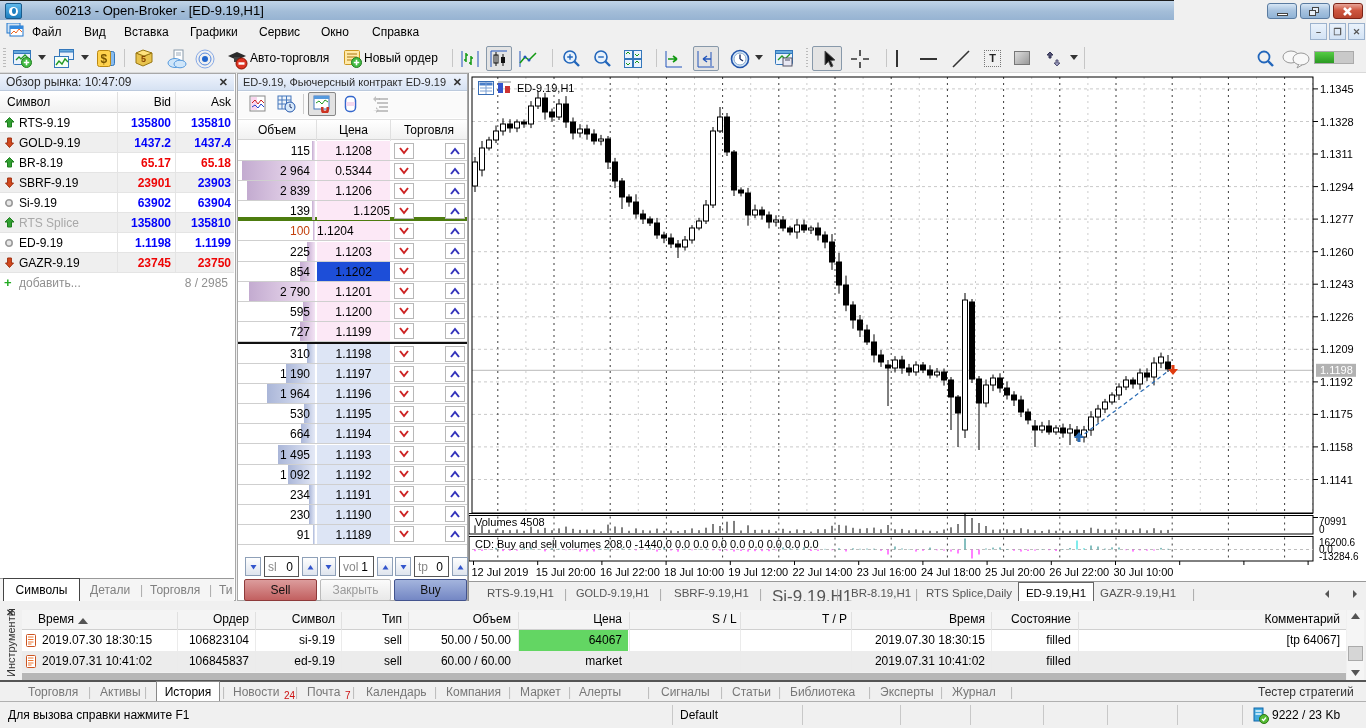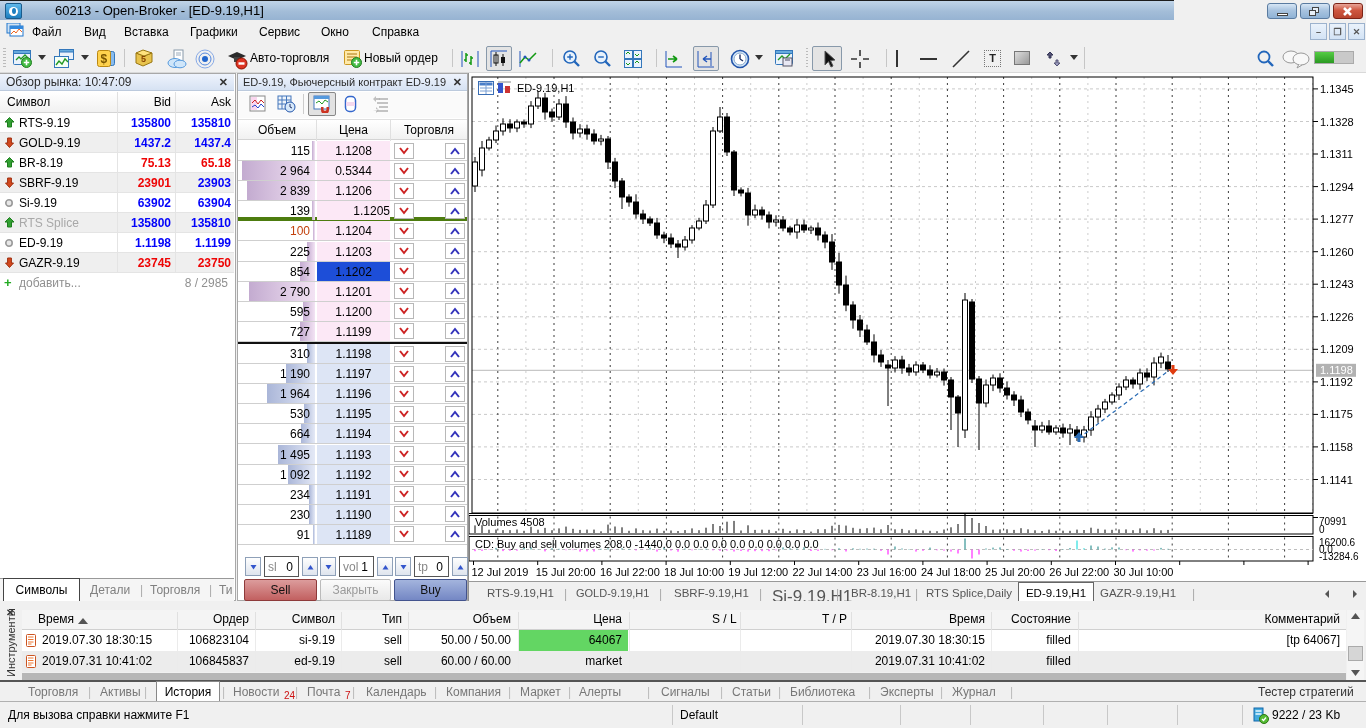--- a/index.html
+++ b/index.html
@@ -226,21 +226,21 @@
       <div class="abs num" style="left:0;top:3px;width:171px;text-align:right;color:#0202fa">1437.2</div>
       <div class="abs num" style="left:0;top:3px;width:231px;text-align:right;color:#0202fa">1437.4</div>
       <div class="abs" style="left:117px;top:0;width:1px;height:20px;background:#e4e4e4"></div>
       <div class="abs" style="left:175px;top:0;width:1px;height:20px;background:#e4e4e4"></div>
     </div>
     <div class="abs" style="left:0;top:79px;width:234px;height:20px;background:#ffffff;border-bottom:1px solid #e4e4e4">
       <svg width="11" height="11" style="position:absolute;left:4px;top:4px">
         <path d="M5.5 0.5 L10 5 L7.5 5 L7.5 10 L3.5 10 L3.5 5 L1 5 Z" fill="#33a033" stroke="#1e7e1e"></path>
       </svg>
       <div class="abs" style="left:19px;top:3px;color:#000">BR-8.19</div>
-      <div class="abs num" style="left:0;top:3px;width:171px;text-align:right;color:#ee0404">75.13</div>
+      <div class="abs num" style="left:0;top:3px;width:171px;text-align:right;color:#ee0404">65.17</div>
       <div class="abs num" style="left:0;top:3px;width:231px;text-align:right;color:#ee0404">65.18</div>
       <div class="abs" style="left:117px;top:0;width:1px;height:20px;background:#e4e4e4"></div>
       <div class="abs" style="left:175px;top:0;width:1px;height:20px;background:#e4e4e4"></div>
     </div>
     <div class="abs" style="left:0;top:99px;width:234px;height:20px;background:#efefef;border-bottom:1px solid #e4e4e4">
       <svg width="11" height="11" style="position:absolute;left:4px;top:4px">
         <path d="M5.5 10.5 L10 6 L7.5 6 L7.5 1 L3.5 1 L1 6 L3.5 6 L3.5 1 L7.5 1 L7.5 6 L10 6 Z" fill="none"></path>
         <path d="M5.5 10.5 L9.5 6 L7.4 6 L7.4 1 L3.6 1 L3.6 6 L1.5 6 Z" fill="#d2491f" stroke="#a03010"></path>
       </svg>
       <div class="abs" style="left:19px;top:3px;color:#000">SBRF-9.19</div>
@@ -389,21 +389,21 @@
       <div class="abs" style="left:156px;top:1.5px;width:20px;height:16px;background:#fff;border:1px solid #b8b8b8;text-align:center"><svg width="10" height="8" style="margin-top:3px">
           <path d="M1 1 L5 6 L9 1" fill="none" stroke="#cc2222" stroke-width="2"></path>
         </svg></div>
       <div class="abs" style="left:207px;top:1.5px;width:20px;height:16px;background:#fff;border:1px solid #b8b8b8;text-align:center"><svg width="10" height="8" style="margin-top:3px">
           <path d="M1 7 L5 2 L9 7" fill="none" stroke="#3333bb" stroke-width="2"></path>
         </svg></div>
     </div>
     <div class="abs" style="left:0;top:147.39999999999998px;width:229px;height:20px;border-bottom:1px solid #cfcfcf">
       <div class="abs" style="left:75px;top:0;width:2px;height:19px;background:linear-gradient(to right,#c3abd0,#f3e3f4)"></div>
       <div class="abs" style="left:0;top:3px;width:72px;text-align:right;color:#c2410c">100</div>
-      <div class="abs" style="left:79px;top:0;width:73px;height:19px;background:#fce8f6;text-align:center;padding-top:3px">1.1204</div>
+      <div class="abs" style="left:79px;top:0;width:73px;height:19px;background:#fce8f6;padding-top:3px">1.1204</div>
       <div class="abs" style="left:156px;top:1.5px;width:20px;height:16px;background:#fff;border:1px solid #b8b8b8;text-align:center"><svg width="10" height="8" style="margin-top:3px">
           <path d="M1 1 L5 6 L9 1" fill="none" stroke="#cc2222" stroke-width="2"></path>
         </svg></div>
       <div class="abs" style="left:207px;top:1.5px;width:20px;height:16px;background:#fff;border:1px solid #b8b8b8;text-align:center"><svg width="10" height="8" style="margin-top:3px">
           <path d="M1 7 L5 2 L9 7" fill="none" stroke="#3333bb" stroke-width="2"></path>
         </svg></div>
     </div>
     <div class="abs" style="left:0;top:167.49999999999997px;width:229px;height:20px;border-bottom:1px solid #cfcfcf">
       <div class="abs" style="left:69px;top:0;width:8px;height:19px;background:linear-gradient(to right,#c3abd0,#f3e3f4)"></div>
       <div class="abs" style="left:0;top:3px;width:72px;text-align:right;color:#000">225</div>

